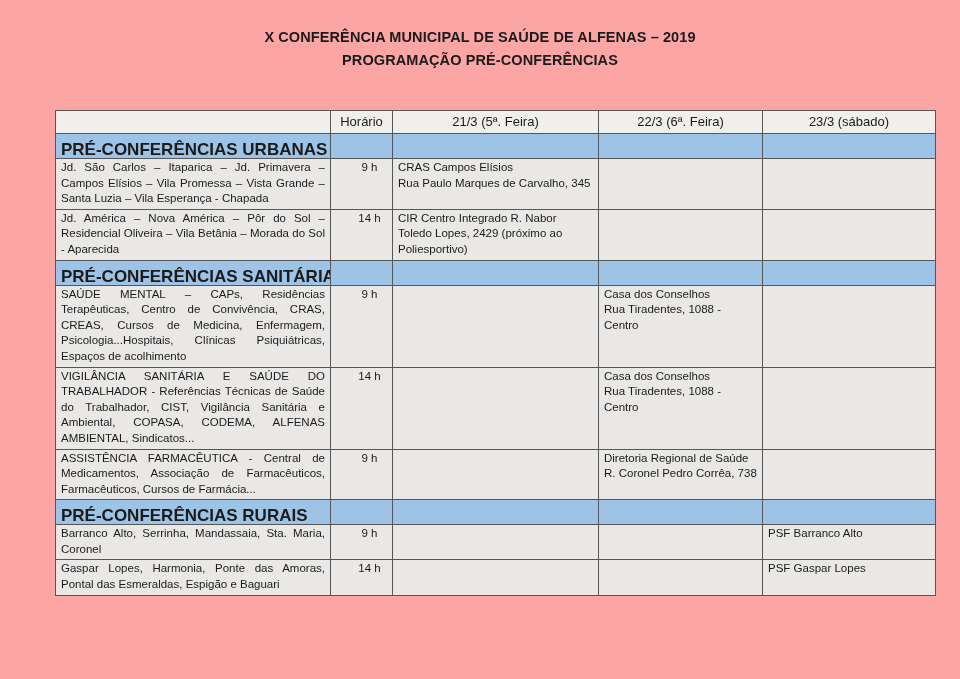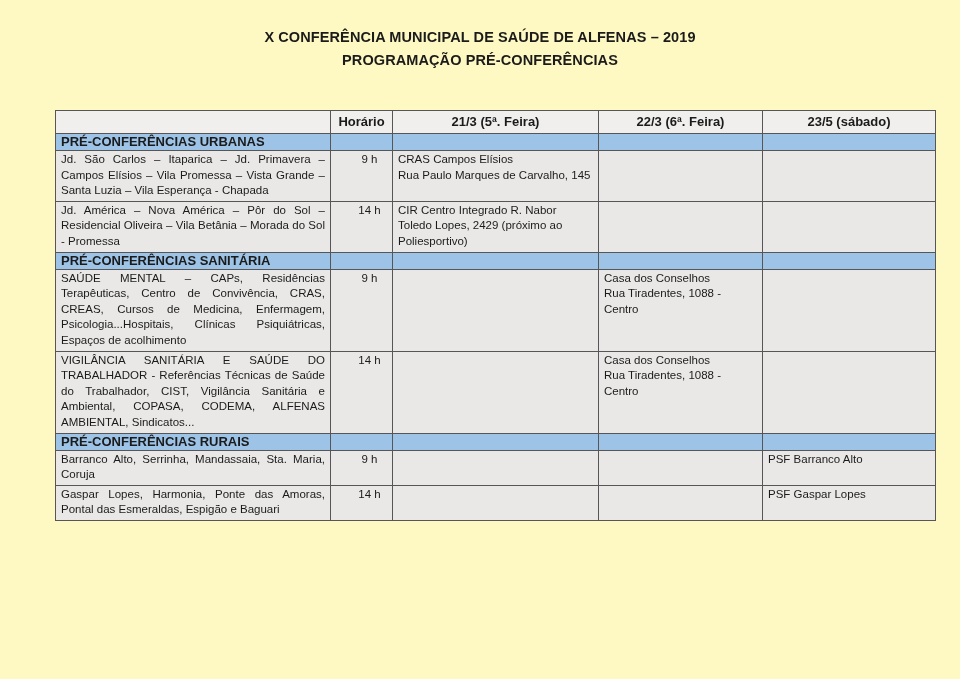--- a/index.html
+++ b/index.html
@@ -34,21 +34,21 @@
     border: 1px solid #4a4a4a;
   }
   .schedule-table th,
   .schedule-table td {
     border: 1px solid #565656;
     vertical-align: top;
     overflow: hidden;
   }
   .schedule-table th {
     background: #f0efed;
-    font-weight: bold;
+    font-weight: normal;
     font-size: 13px;
     text-align: center;
     padding: 3px 2px;
     line-height: 16px;
   }
   .schedule-table td {
     background: #e9e8e6;
     font-size: 11.5px;
     line-height: 15.6px;
     padding: 1px 5px 2px 5px;
@@ -62,28 +62,28 @@
     padding-left: 18px;
     padding-right: 2px;
   }
   .schedule-table td.venue {
     white-space: pre-line;
     padding-right: 2px;
   }
   .schedule-table td.section {
     background: #9dc3e6;
     font-weight: bold;
-    font-size: 13px;
+    font-size: 17px;
     line-height: 15px;
-    padding: 0 5px 1px 5px;
+    padding: 8px 5px 1px 5px;
     white-space: nowrap;
   }
 </style>
 <style>
-  html, body, .page { background: #fef9c3; color: #1b1b1b; }
+  html, body, .page { background: #fca5a5; color: #1b1b1b; }
   .schedule-table td { background: #e9e8e6; border-color: #565656; }
   .schedule-table th { background: #f0efed; border-color: #565656; }
   .schedule-table td.section { background: #9dc3e6; }
 </style></head>
 <body>
 
 <div class="page">
 
   <div class="title-block">
     <div>X CONFERÊNCIA MUNICIPAL DE SAÚDE DE ALFENAS – 2019</div>
@@ -97,41 +97,41 @@
       <col style="width:206px">
       <col style="width:164px">
       <col style="width:173px">
     </colgroup>
     <thead>
       <tr>
         <th></th>
         <th>Horário</th>
         <th>21/3 (5ª. Feira)</th>
         <th>22/3 (6ª. Feira)</th>
-        <th>23/5 (sábado)</th>
+        <th>23/3 (sábado)</th>
       </tr>
     </thead>
     <tbody>
         <tr>
           <td class="section">PRÉ-CONFERÊNCIAS URBANAS</td>
           <td class="section"></td>
           <td class="section"></td>
           <td class="section"></td>
           <td class="section"></td>
         </tr>
         <tr>
           <td class="loc">Jd. São Carlos – Itaparica – Jd. Primavera – Campos Elísios – Vila Promessa – Vista Grande – Santa Luzia – Vila Esperança - Chapada</td>
           <td class="time">9 h</td>
           <td class="venue">CRAS Campos Elísios
-Rua Paulo Marques de Carvalho, 145</td>
+Rua Paulo Marques de Carvalho, 345</td>
           <td class="venue"></td>
           <td class="venue"></td>
         </tr>
         <tr>
-          <td class="loc">Jd. América – Nova América – Pôr do Sol – Residencial Oliveira – Vila Betânia – Morada do Sol - Promessa</td>
+          <td class="loc">Jd. América – Nova América – Pôr do Sol – Residencial Oliveira – Vila Betânia – Morada do Sol - Aparecida</td>
           <td class="time">14 h</td>
           <td class="venue">CIR Centro Integrado R. Nabor
 Toledo Lopes, 2429 (próximo ao
 Poliesportivo)</td>
           <td class="venue"></td>
           <td class="venue"></td>
         </tr>
         <tr>
           <td class="section">PRÉ-CONFERÊNCIAS SANITÁRIA</td>
           <td class="section"></td>
@@ -151,28 +151,36 @@
         <tr>
           <td class="loc">VIGILÂNCIA SANITÁRIA E SAÚDE DO TRABALHADOR - Referências Técnicas de Saúde do Trabalhador, CIST, Vigilância Sanitária e Ambiental, COPASA, CODEMA, ALFENAS AMBIENTAL, Sindicatos...</td>
           <td class="time">14 h</td>
           <td class="venue"></td>
           <td class="venue">Casa dos Conselhos
 Rua Tiradentes, 1088 -
 Centro</td>
           <td class="venue"></td>
         </tr>
         <tr>
+          <td class="loc">ASSISTÊNCIA FARMACÊUTICA - Central de Medicamentos, Associação de Farmacêuticos, Farmacêuticos, Cursos de Farmácia...</td>
+          <td class="time">9 h</td>
+          <td class="venue"></td>
+          <td class="venue">Diretoria Regional de Saúde
+R. Coronel Pedro Corrêa, 738</td>
+          <td class="venue"></td>
+        </tr>
+        <tr>
           <td class="section">PRÉ-CONFERÊNCIAS RURAIS</td>
           <td class="section"></td>
           <td class="section"></td>
           <td class="section"></td>
           <td class="section"></td>
         </tr>
         <tr>
-          <td class="loc">Barranco Alto, Serrinha, Mandassaia, Sta. Maria, Coruja</td>
+          <td class="loc">Barranco Alto, Serrinha, Mandassaia, Sta. Maria, Coronel</td>
           <td class="time">9 h</td>
           <td class="venue"></td>
           <td class="venue"></td>
           <td class="venue">PSF Barranco Alto</td>
         </tr>
         <tr>
           <td class="loc">Gaspar Lopes, Harmonia, Ponte das Amoras, Pontal das Esmeraldas, Espigão e Baguari</td>
           <td class="time">14 h</td>
           <td class="venue"></td>
           <td class="venue"></td>

